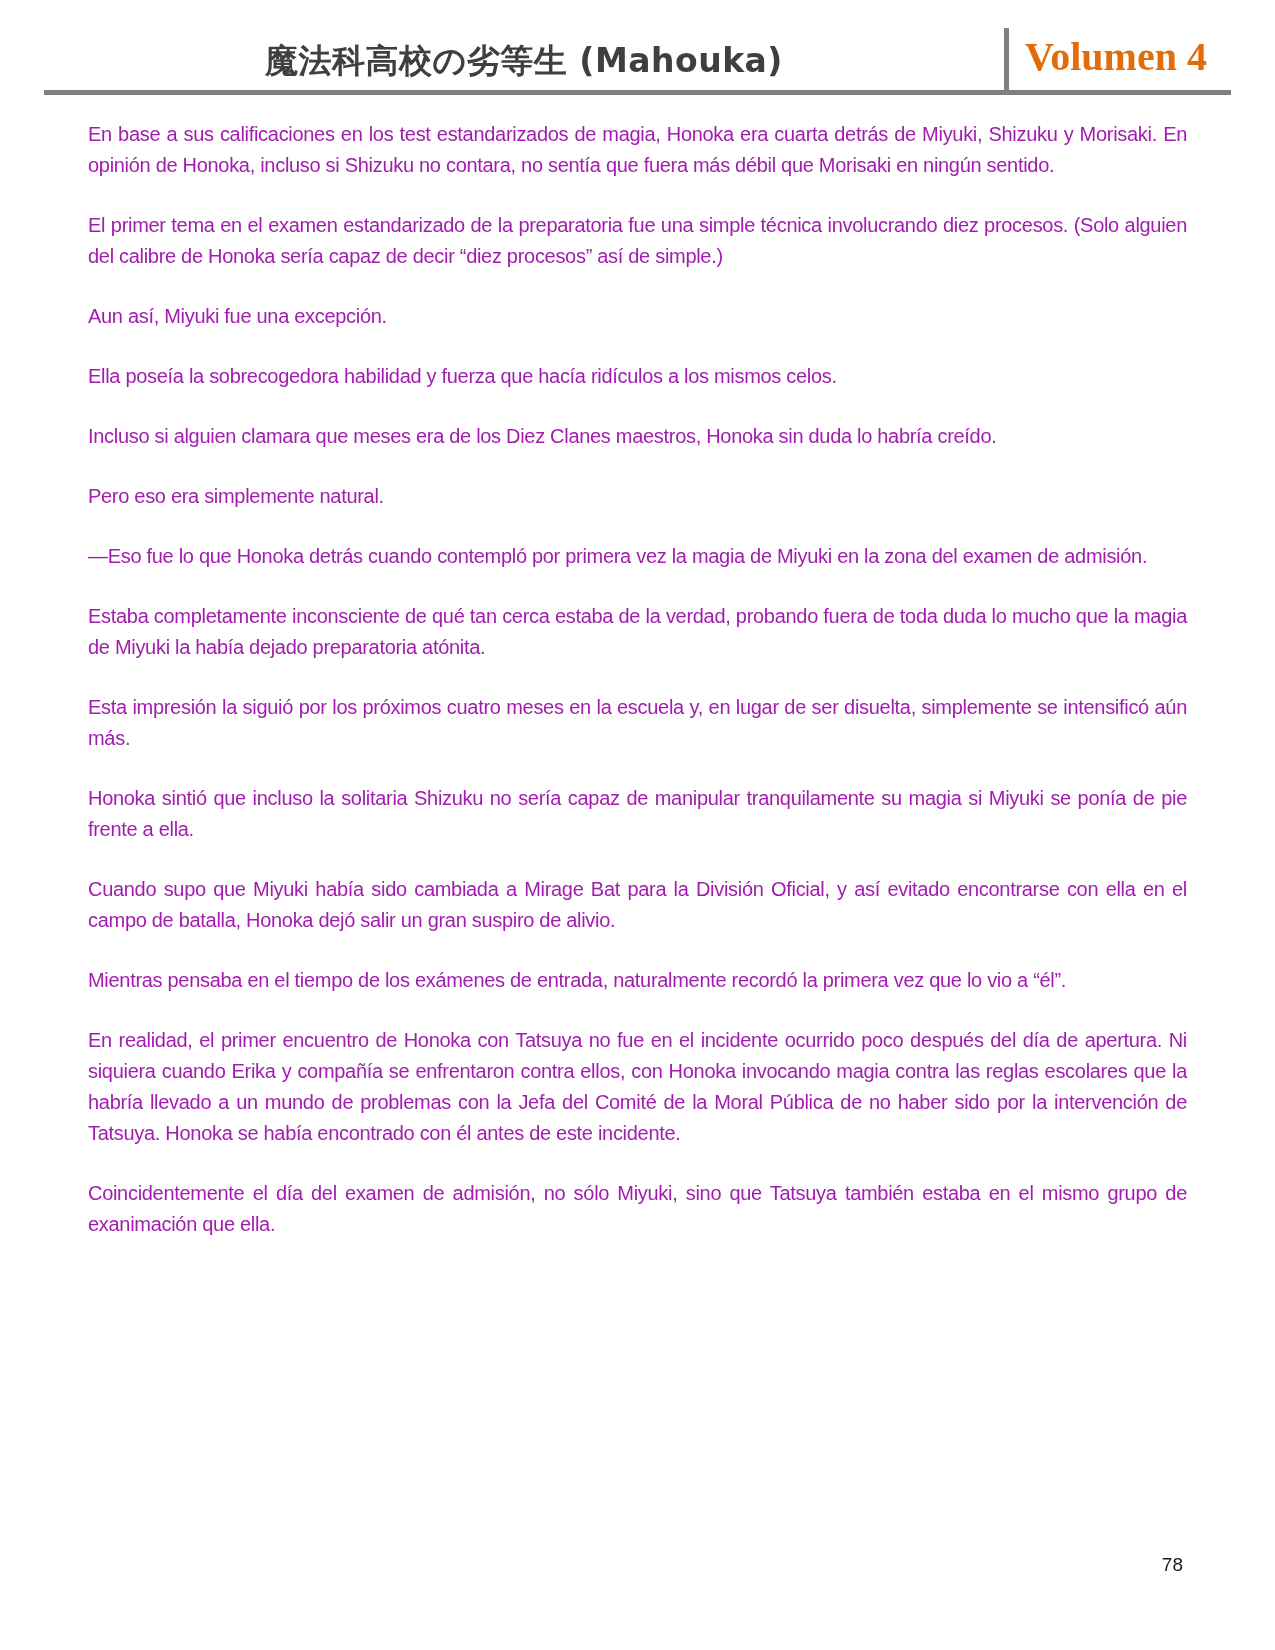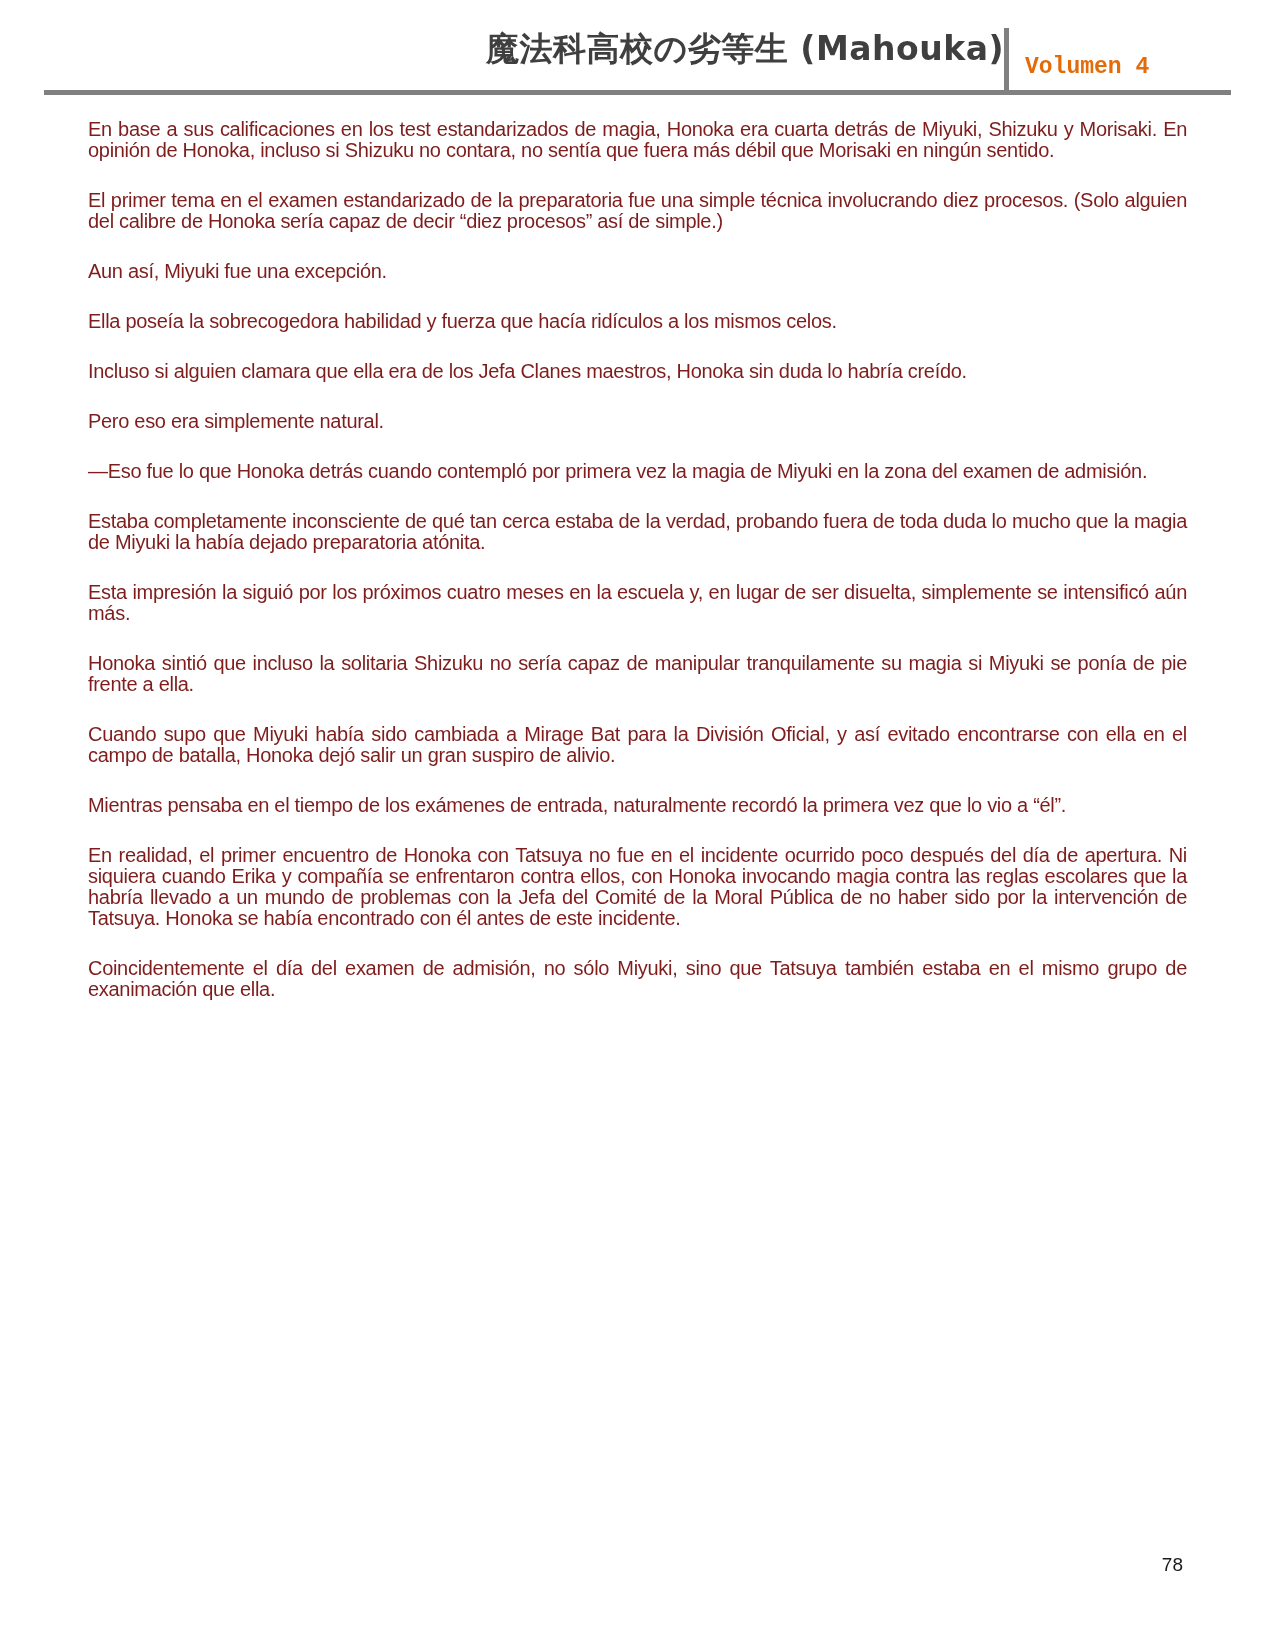--- a/index.html
+++ b/index.html
@@ -19,22 +19,22 @@
   
   .header {
     display: flex;
     align-items: flex-end;
     height: 90px;
     padding: 0 44px;
     box-sizing: border-box;
   }
   .header-title-cell {
     flex: 1;
-    text-align: right;
-    padding-bottom: 18px;
+    text-align: center;
+    padding-bottom: 6px;
   }
   .header-title {
     font-family: "DejaVu Sans", sans-serif;
     font-weight: bold;
     font-size: 33px;
     color: #3f3f3f;
     letter-spacing: 0.5px;
     white-space: nowrap;
   }
   .header-divider {
@@ -42,41 +42,41 @@
     height: 62px;
     background: #808080;
     flex: 0 0 auto;
   }
   .header-volume-cell {
     width: 222px;
     box-sizing: border-box;
     padding: 0 0 10px 16px;
   }
   .header-volume {
-    font-family: Liberation Mono, monospace;
+    font-family: Liberation Serif, serif;
     font-weight: bold;
-    font-size: 23px;
+    font-size: 40px;
     color: #e36c0a;
     white-space: nowrap;
   }
   .header-rule {
     height: 5px;
     margin: 0 44px;
     background: #808080;
   }
   
   .body-text {
     padding: 24px 88px 0 88px;
   }
   .body-text p {
     margin: 0 0 29px 0;
     font-size: 20px;
-    line-height: 21px;
+    line-height: 31px;
     letter-spacing: -0.3px;
-    color: #7f1d1d;
+    color: #a21caf;
     text-align: justify;
     text-justify: inter-word;
   }
   
   .page-number {
     position: absolute;
     right: 92px;
     bottom: 74px;
     font-size: 19px;
     color: #1a1a1a;
@@ -96,21 +96,21 @@
       <span class="header-volume">Volumen 4</span>
     </div>
   </div>
   <div class="header-rule"></div>
 
   <div class="body-text">
     <p>En base a sus calificaciones en los test estandarizados de magia, Honoka era cuarta detrás de Miyuki, Shizuku y Morisaki. En opinión de Honoka, incluso si Shizuku no contara, no sentía que fuera más débil que Morisaki en ningún sentido.</p>
     <p>El primer tema en el examen estandarizado de la preparatoria fue una simple técnica involucrando diez procesos. (Solo alguien del calibre de Honoka sería capaz de decir “diez procesos” así de simple.)</p>
     <p>Aun así, Miyuki fue una excepción.</p>
     <p>Ella poseía la sobrecogedora habilidad y fuerza que hacía ridículos a los mismos celos.</p>
-    <p>Incluso si alguien clamara que ella era de los Jefa Clanes maestros, Honoka sin duda lo habría creído.</p>
+    <p>Incluso si alguien clamara que meses era de los Diez Clanes maestros, Honoka sin duda lo habría creído.</p>
     <p>Pero eso era simplemente natural.</p>
     <p>—Eso fue lo que Honoka detrás cuando contempló por primera vez la magia de Miyuki en la zona del examen de admisión.</p>
     <p>Estaba completamente inconsciente de qué tan cerca estaba de la verdad, probando fuera de toda duda lo mucho que la magia de Miyuki la había dejado preparatoria atónita.</p>
     <p>Esta impresión la siguió por los próximos cuatro meses en la escuela y, en lugar de ser disuelta, simplemente se intensificó aún más.</p>
     <p>Honoka sintió que incluso la solitaria Shizuku no sería capaz de manipular tranquilamente su magia si Miyuki se ponía de pie frente a ella.</p>
     <p>Cuando supo que Miyuki había sido cambiada a Mirage Bat para la División Oficial, y así evitado encontrarse con ella en el campo de batalla, Honoka dejó salir un gran suspiro de alivio.</p>
     <p>Mientras pensaba en el tiempo de los exámenes de entrada, naturalmente recordó la primera vez que lo vio a “él”.</p>
     <p>En realidad, el primer encuentro de Honoka con Tatsuya no fue en el incidente ocurrido poco después del día de apertura. Ni siquiera cuando Erika y compañía se enfrentaron contra ellos, con Honoka invocando magia contra las reglas escolares que la habría llevado a un mundo de problemas con la Jefa del Comité de la Moral Pública de no haber sido por la intervención de Tatsuya. Honoka se había encontrado con él antes de este incidente.</p>
     <p>Coincidentemente el día del examen de admisión, no sólo Miyuki, sino que Tatsuya también estaba en el mismo grupo de exanimación que ella.</p>
   </div>

